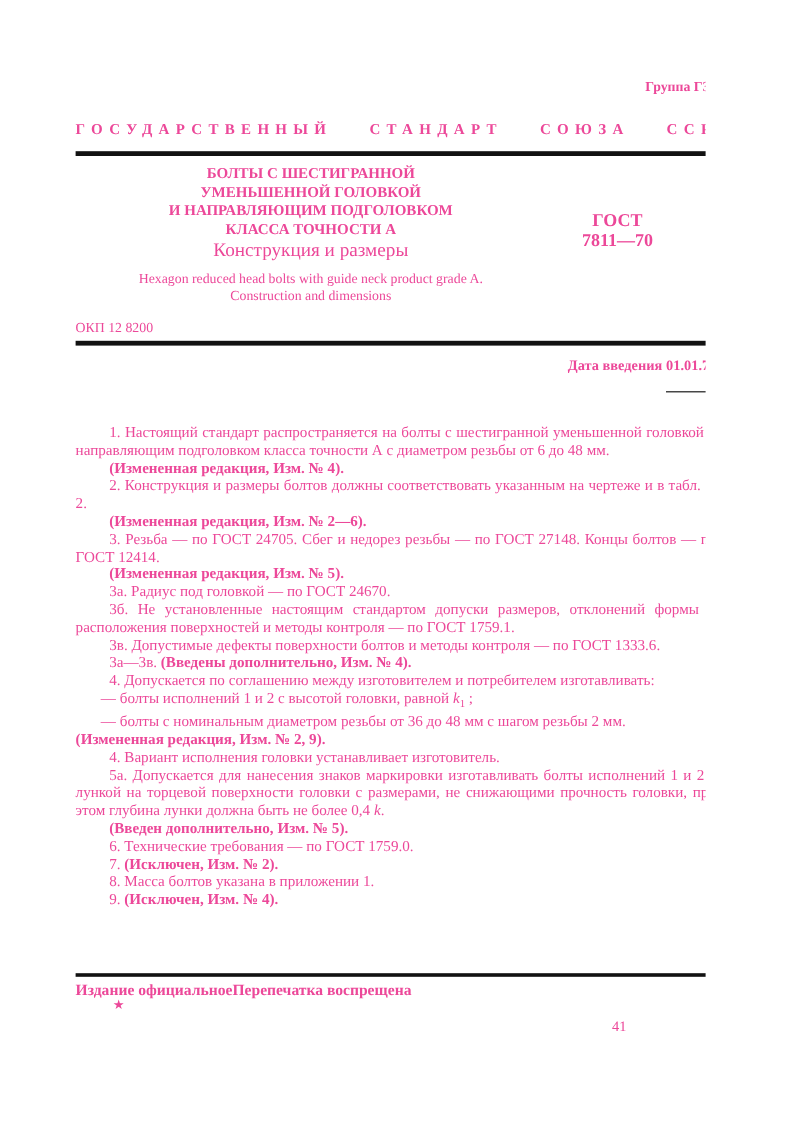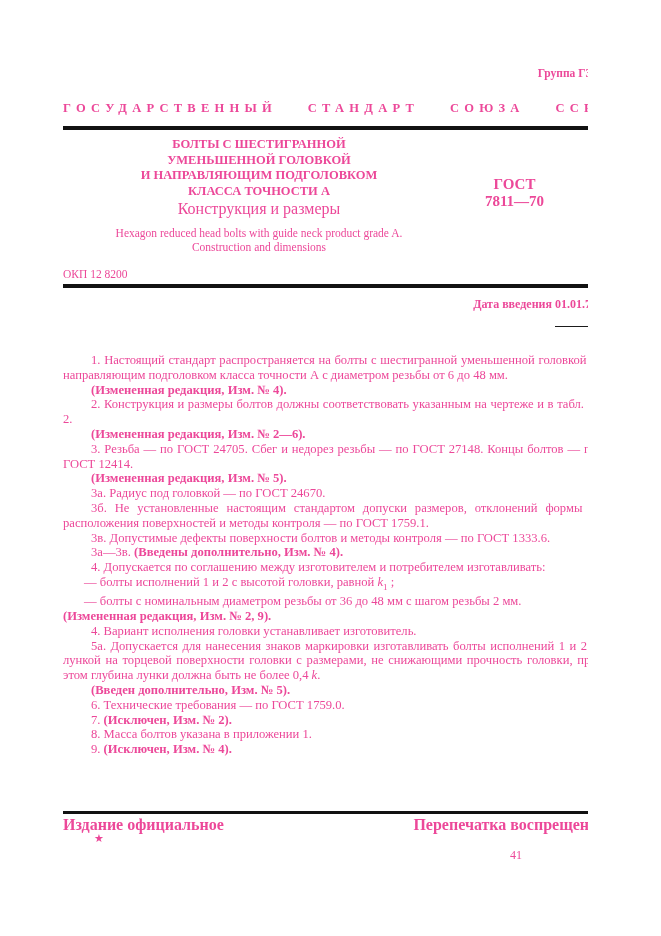--- a/index.html
+++ b/index.html
@@ -104,23 +104,23 @@
   sub { font-size: 9px; }
   .footer {
     position: absolute;
     left: 63px;
     width: 534px;
     top: 811px;
   }
   .footer-rule { height: 3px; background: #121212; }
   .footer-row {
     display: flex;
-    justify-content: space-between;
-    font-weight: bold;
-    font-size: 16px;
+    justify-content: flex-start;
+    font-weight: bold;
+    font-size: 13px;
     line-height: 13px;
     margin-top: 4px;
   }
   .star {
     margin-left: 31px;
     font-size: 11px;
     line-height: 12px;
     margin-top: 1px;
   }
   .page-number {

